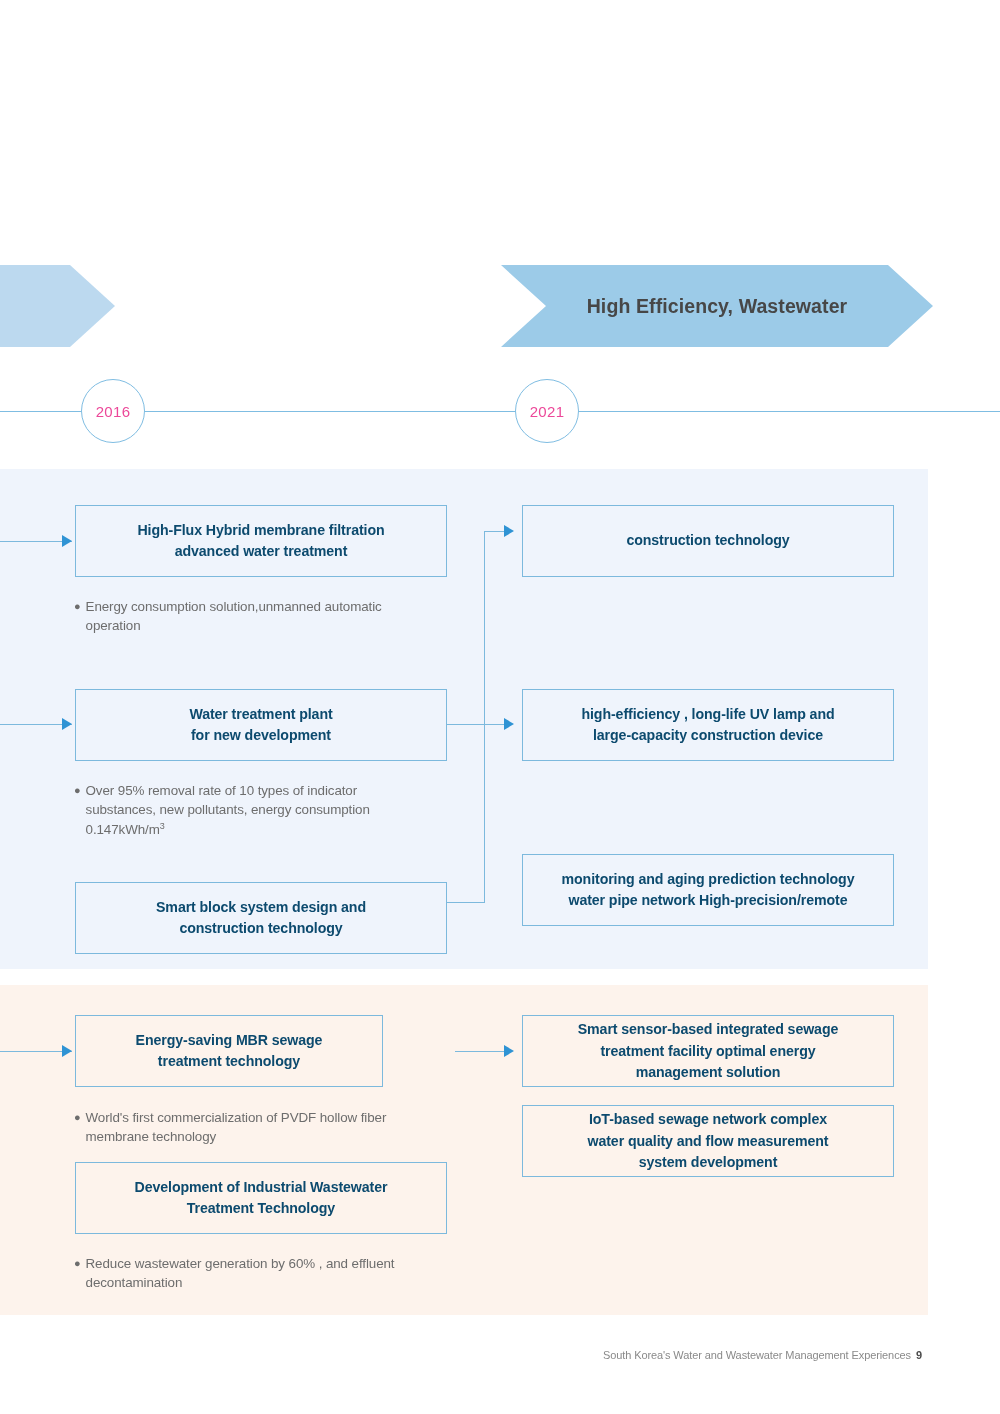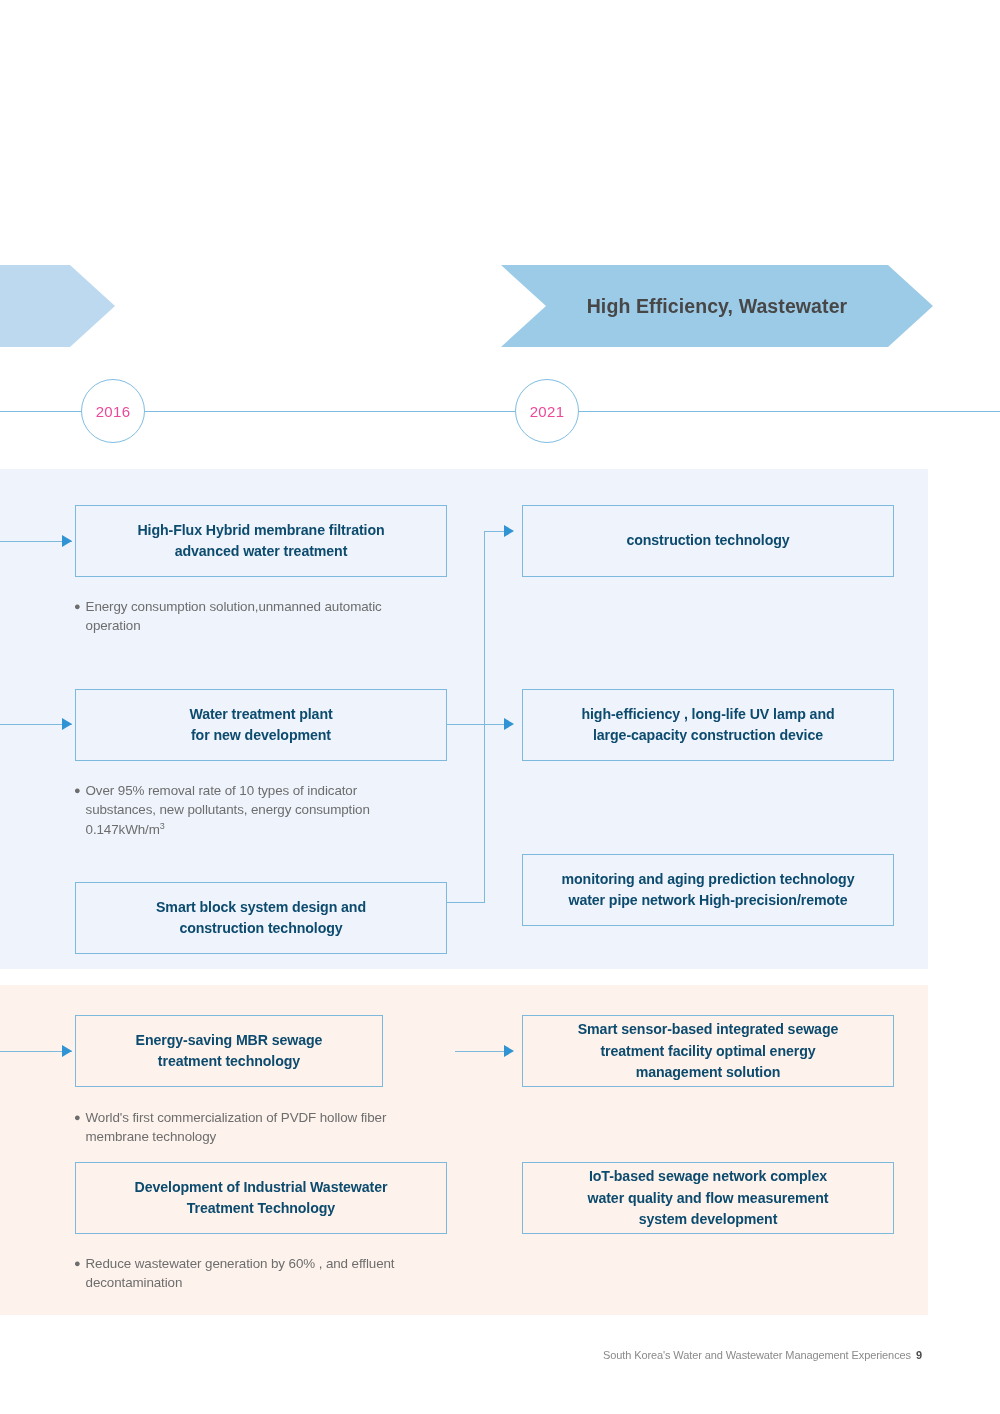--- a/index.html
+++ b/index.html
@@ -302,21 +302,21 @@
 <div class="arrowhead" style="left:504px; top:1045px;"></div>
 
 <div class="card" style="left:522px; top:1015px; width:372px; height:72px;">
   <div class="card-text">
     <div>Smart sensor-based integrated sewage</div>
     <div>treatment facility optimal energy</div>
     <div>management solution</div>
   </div>
 </div>
 
-<div class="card" style="left:522px; top:1162px; width:372px; height:72px;align-items:center;">
+<div class="card" style="left:522px; top:1105px; width:372px; height:72px;align-items:center;">
   <div class="card-text">
     <div>IoT-based sewage network complex</div>
     <div>water quality and flow measurement</div>
     <div>system development</div>
   </div>
 </div>
 
 <div class="footer">
   <span>South Korea's Water and Wastewater Management Experiences</span><span class="pg">9</span>
 </div>

